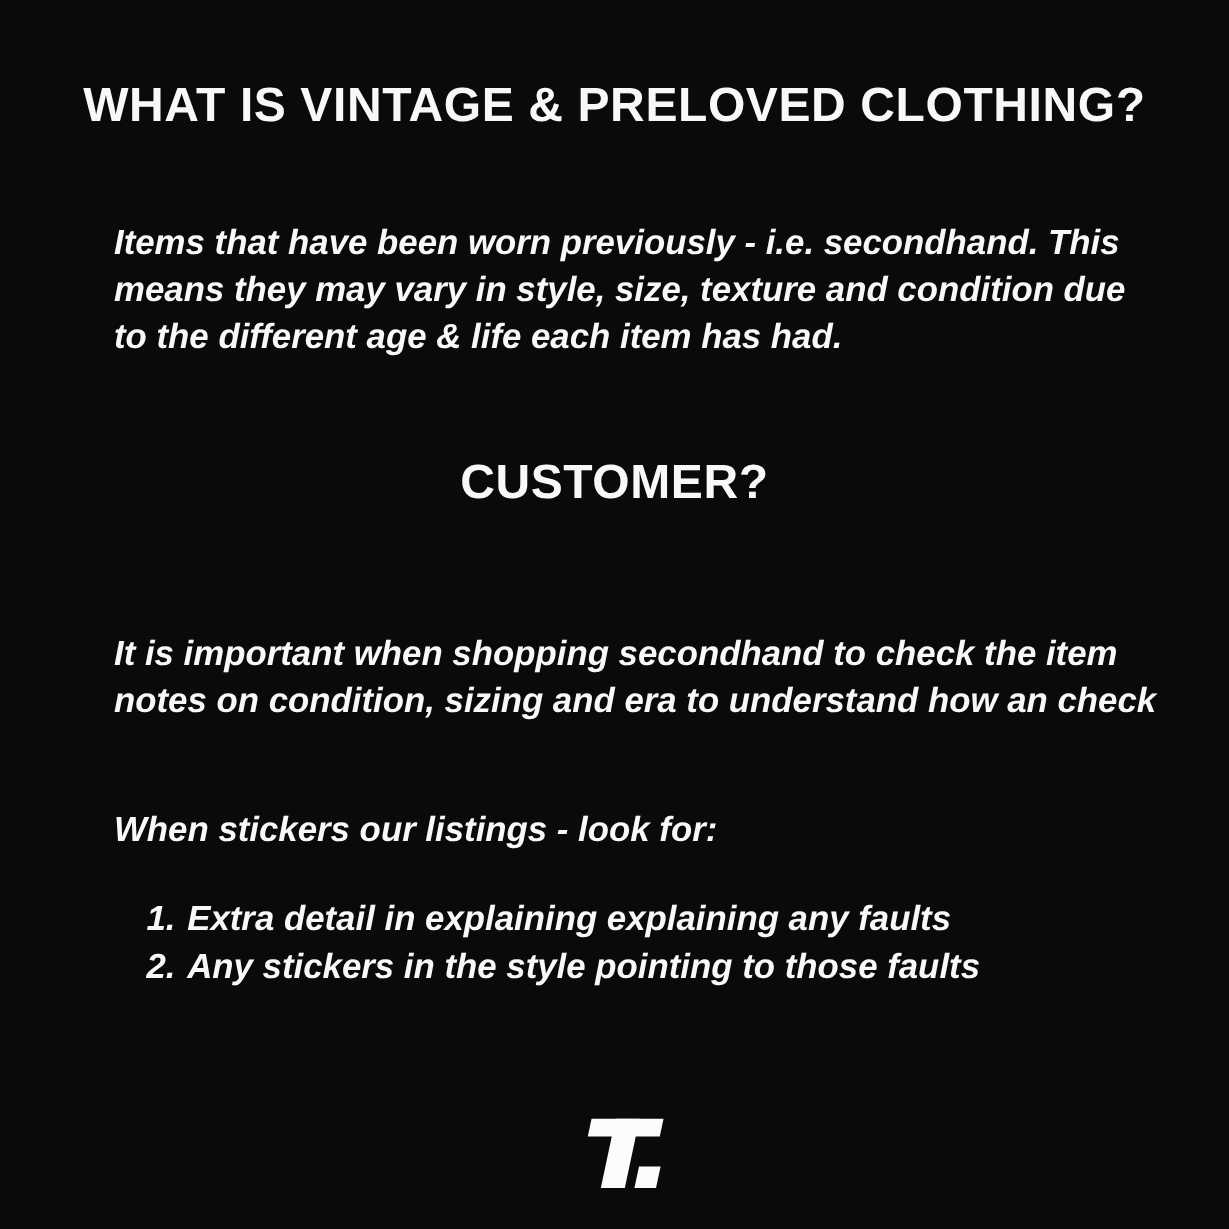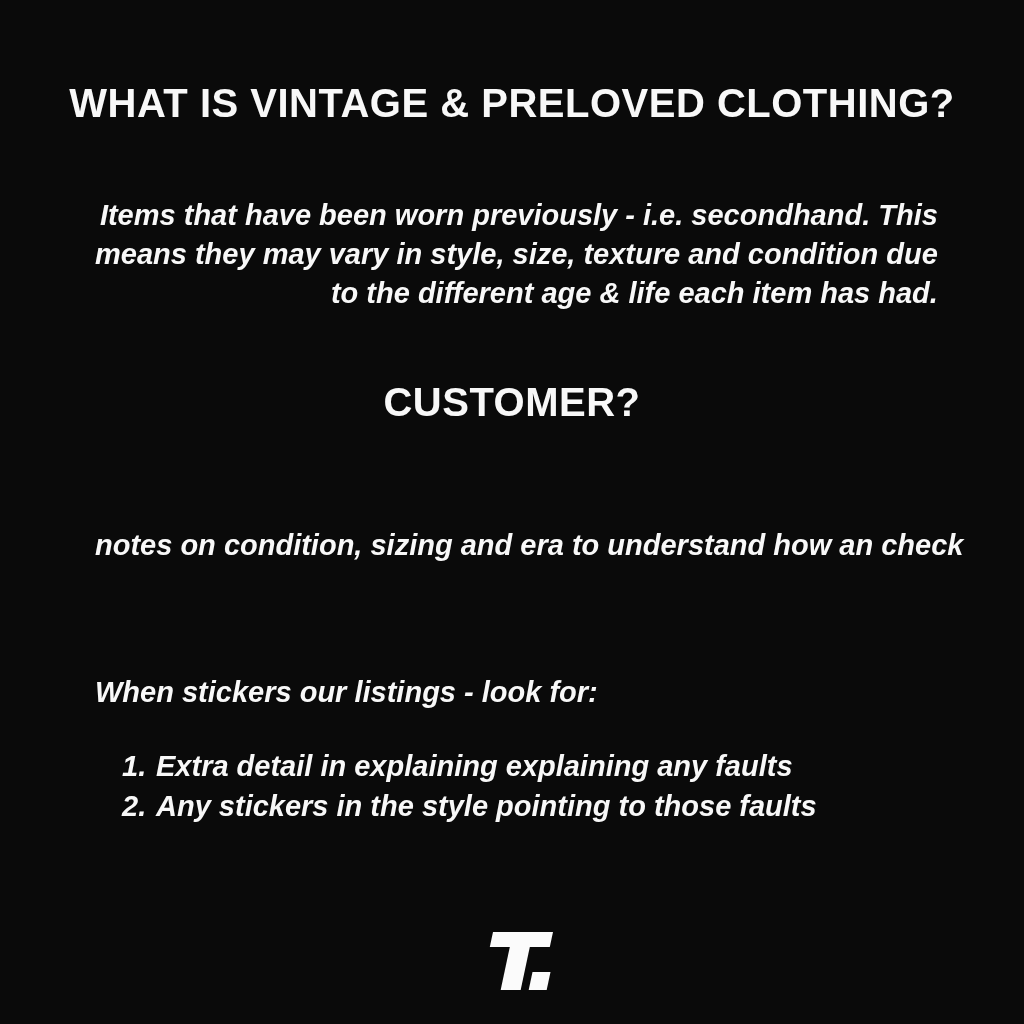--- a/index.html
+++ b/index.html
@@ -22,33 +22,33 @@
     left: 0;
     right: 0;
     margin: 0;
     text-align: center;
     font-size: 40px;
     font-weight: 700;
     line-height: 40px;
     letter-spacing: 0.5px;
     white-space: nowrap;
   }
-  .heading-1 { top: 83px; }
+  .heading-1 { top: 68px; }
   .heading-2 { top: 377px; line-height: 50px; white-space: normal; }
   .body-block {
     position: absolute;
     left: 95px;
     margin: 0;
     font-size: 29px;
     font-weight: 700;
     font-style: italic;
     line-height: 39px;
     white-space: nowrap;
   }
-  .paragraph-1 { top: 196px; text-align: right; }
+  .paragraph-1 { top: 184px; }
   .paragraph-2 { top: 526px; }
   .list-intro  { top: 673px; }
   .checklist {
     position: absolute;
     left: 122px;
     top: 746px;
     margin: 0;
     font-size: 29px;
     font-weight: 700;
     font-style: italic;
@@ -82,20 +82,21 @@
     <div>Items that have been worn previously - i.e. secondhand. This</div>
     <div>means they may vary in style, size, texture and condition due</div>
     <div>to the different age &amp; life each item has had.</div>
   </div>
 
   <h2 class="heading heading-2">
     <div>CUSTOMER?</div>
   </h2>
 
   <div class="body-block paragraph-2">
+    <div>It is important when shopping secondhand to check the item</div>
     <div>notes on condition, sizing and era to understand how an check</div>
   </div>
 
   <div class="body-block list-intro">When stickers our listings - look for:</div>
 
   <div class="checklist">
     <div class="checklist-row">
       <span class="checklist-number">1.</span>
       <span>Extra detail in explaining explaining any faults</span>
     </div>

